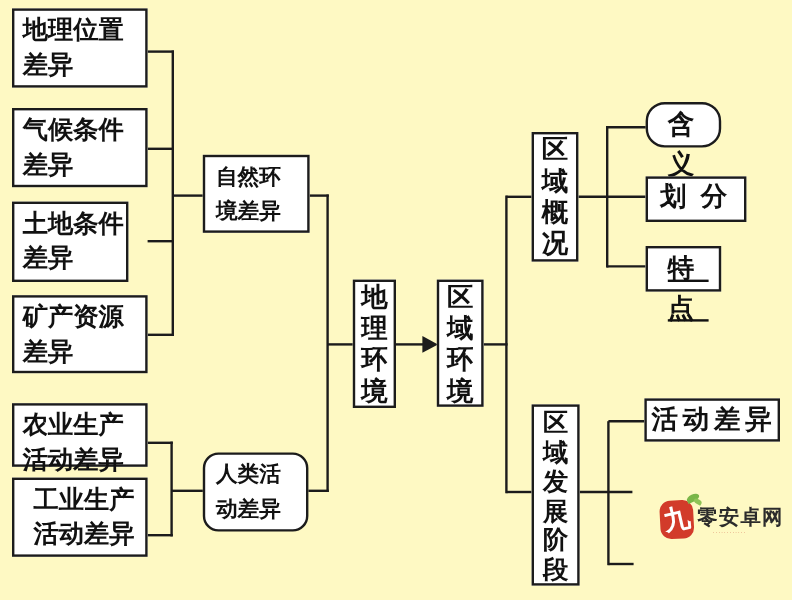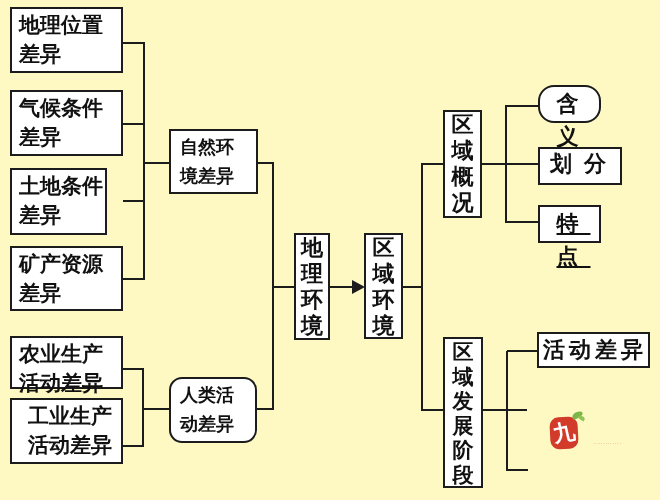--- a/index.html
+++ b/index.html
@@ -156,16 +156,17 @@
   <div class="box sbox" style="left:538px;top:147px;width:84px;height:38px;font-family:Liberation Mono, monospace;">划分</div>
   <div class="box sbox" style="left:538px;top:205px;width:63px;height:38px;text-decoration:underline;">特点</div>
   <div class="box wide" style="left:537px;top:332px;width:113px;height:36px;text-align:center;">活动差异</div>
 
   <div class="wm">
     <div class="wm-badge" style="background:#d23b2a;">
       <span>九</span>
     </div>
     <div class="wm-leaf1" style="background:#7ab648;"></div>
     <div class="wm-leaf2" style="background:#8fc457;"></div>
+    <div class="wm-name" style="color:#2b2b2b;">零安卓网</div>
     <div class="wm-caption" style="color:#c13a2c;">············</div>
   </div>
 
 </div>
 
 </body></html>

